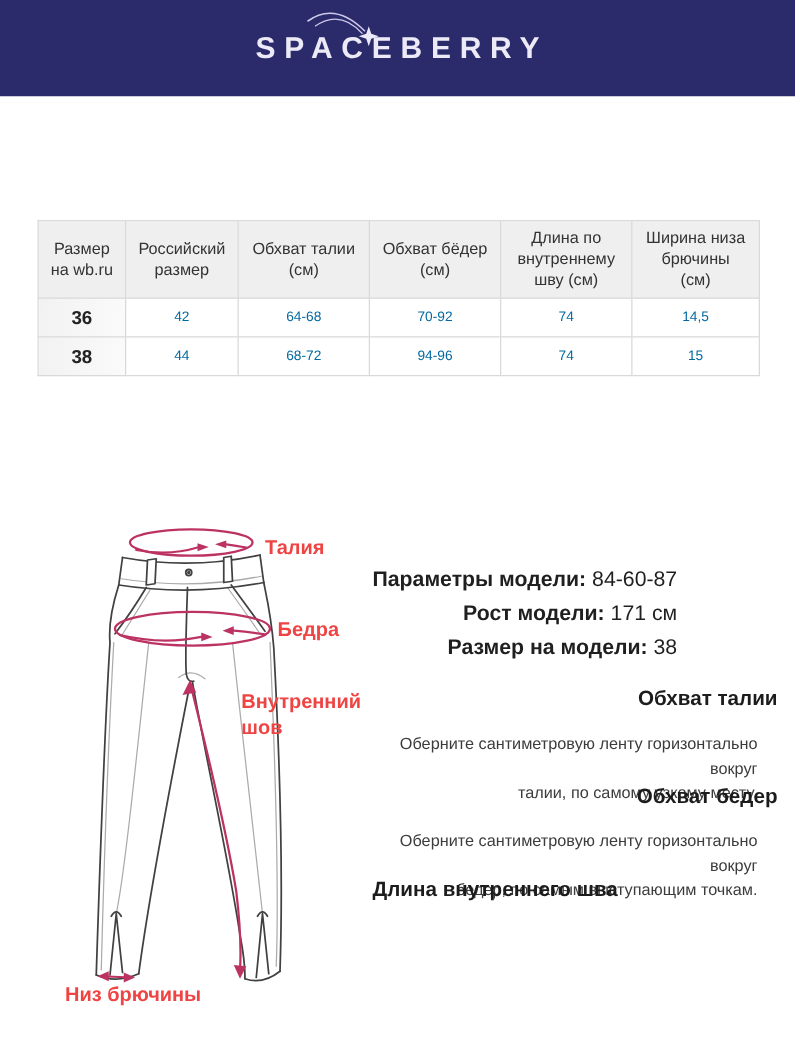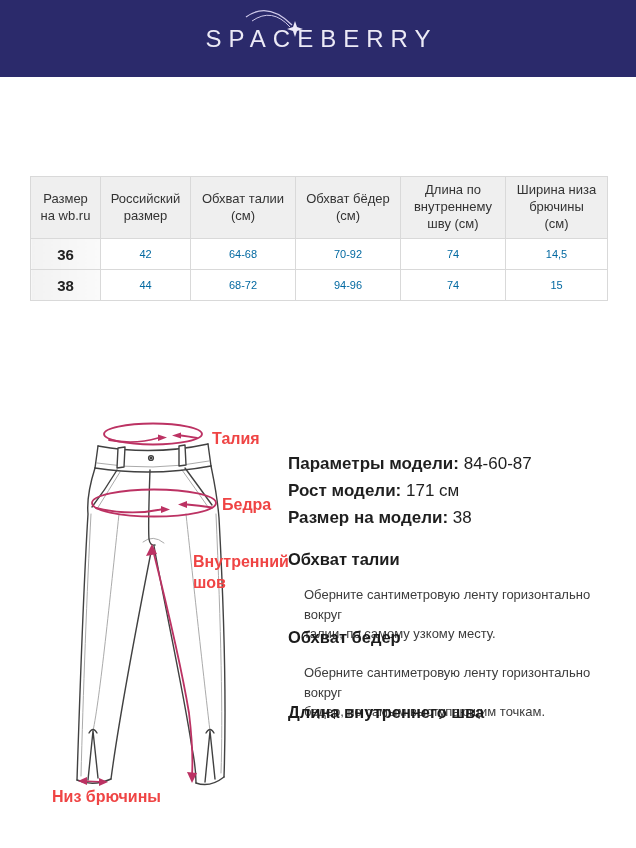--- a/index.html
+++ b/index.html
@@ -9,21 +9,21 @@
     font-family:"Liberation Sans", sans-serif;color:#2f2f2f;
   }
   
   .brand-header{
     position:absolute;left:0;top:0;width:636px;height:77px;
     background:#2b2a6b;
   }
   .logo-text{
     position:absolute;left:0;top:25px;width:636px;
     text-align:center;
-    color:#eceaf6;font-size:24px;font-weight:400;
+    color:#eceaf6;font-size:24px;font-weight:700;
     letter-spacing:7px;text-indent:7px;
   }
   .comet{position:absolute;left:238px;top:4px;}
   
   .size-table{
     position:absolute;left:30px;top:176px;
     border-collapse:collapse;table-layout:fixed;width:577px;
     font-size:13px;
     border-radius:10px;
   }
@@ -44,21 +44,21 @@
   .diagram svg{position:absolute;left:0;top:0;}
   .diagram-label{
     position:absolute;font-size:16px;font-weight:700;color:#ef4444;
     white-space:pre-line;line-height:21px;
   }
   .lbl-waist{left:172px;top:10px;}
   .lbl-hips{left:182px;top:76px;}
   .lbl-inseam{left:153px;top:133px;}
   .lbl-hem{left:12px;top:368px;}
   
-  .info-col{position:absolute;left:288px;top:450px;width:324px;height:380px;}
+  .info-col{position:absolute;left:298px;top:450px;width:324px;height:380px;text-align:right;}
   .model-info{position:absolute;left:0;top:0;font-size:17px;line-height:27px;color:#1f1f1f;}
   .model-line b{font-weight:700;}
   .model-line span{font-weight:400;}
   .guide-section{position:absolute;left:0;}
   .gs-0{top:100px;} .gs-1{top:178px;} .gs-2{top:253px;}
   .guide-section h3{margin:0 0 7px 0;font-size:16.5px;font-weight:700;color:#1c1c1c;}
   .guide-section p{margin:16px;font-size:13px;line-height:19.5px;color:#3c3c3c;white-space:pre-line;}
 </style>
 </head>
 <body>

